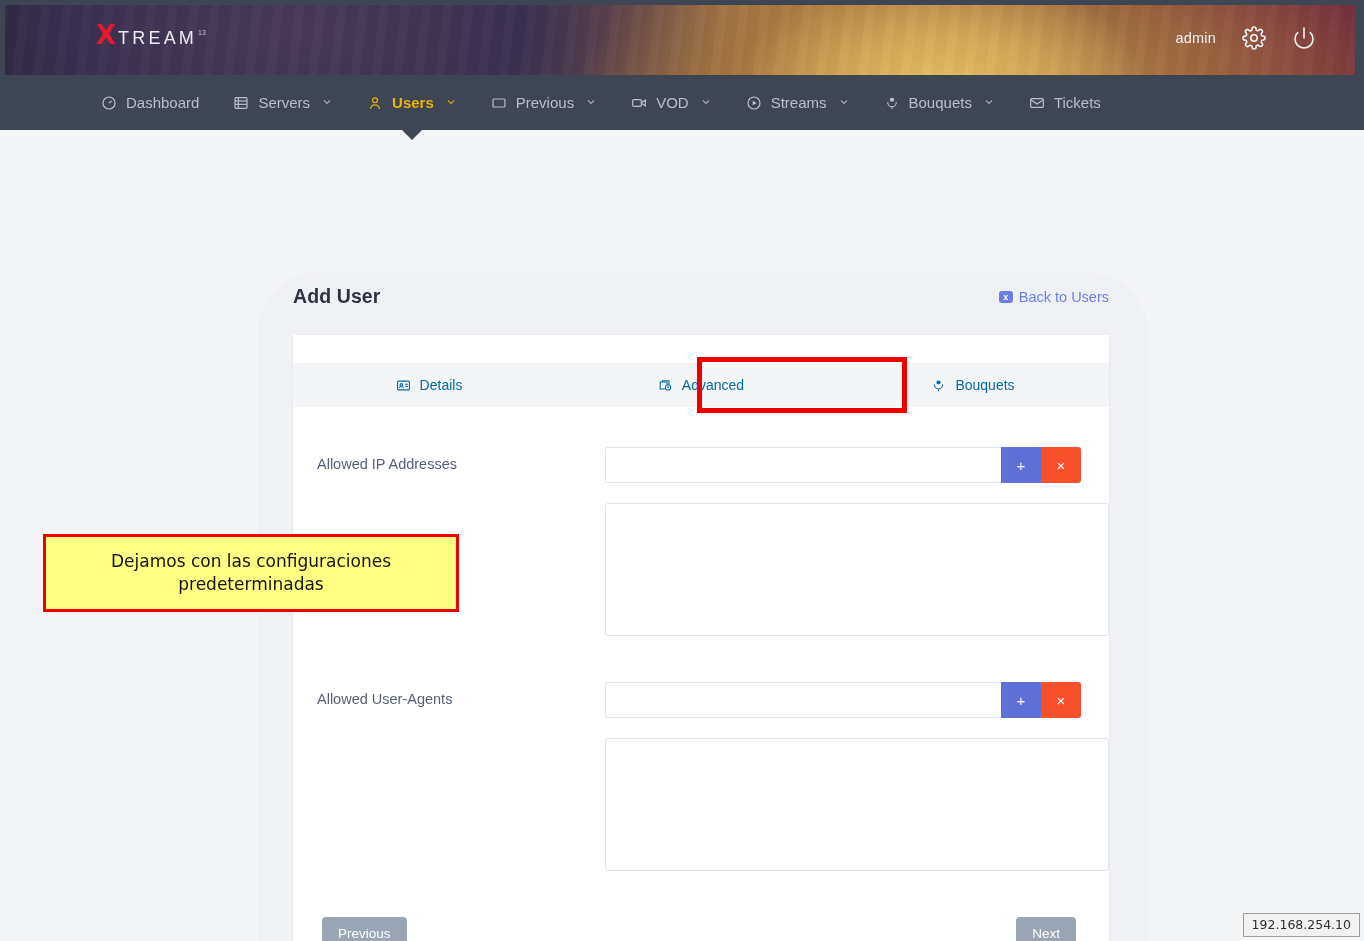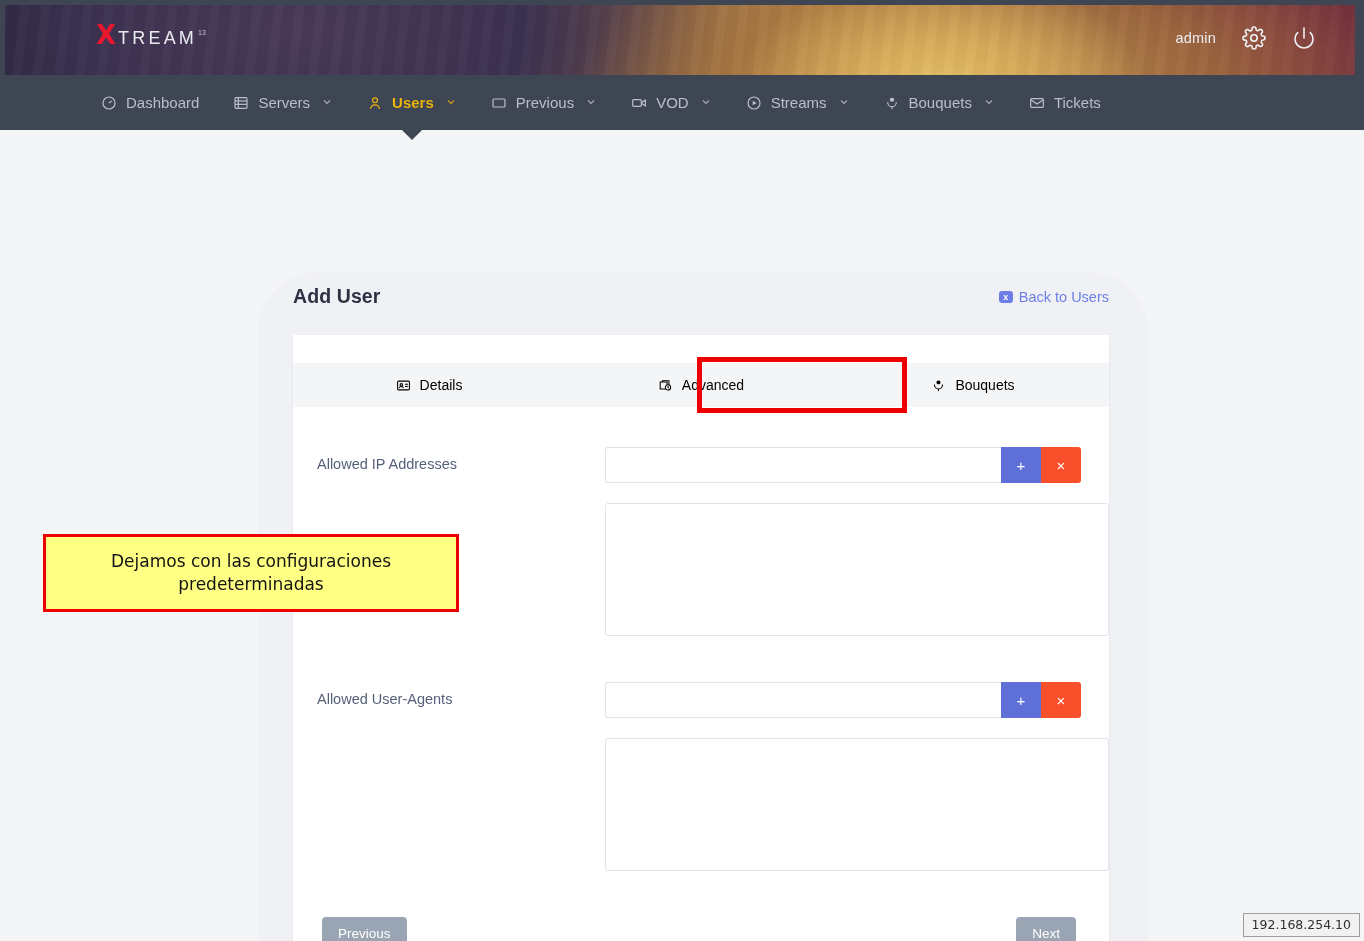--- a/index.html
+++ b/index.html
@@ -227,21 +227,21 @@
     height: 44px;
     position: relative;
   }
   .tab {
     flex: 1;
     display: flex;
     align-items: center;
     justify-content: center;
     gap: 9px;
     font-size: 14px;
-    color: #000000;
+    color: #0369a1;
     cursor: pointer;
     height: 44px;
   }
   .tab-ico { display: flex; align-items: center; }
   .tab-ico svg { display: block; }
   .tab.active {
     background: #5f6fd8;
     color: #ffffff;
     font-weight: 600;
   }

